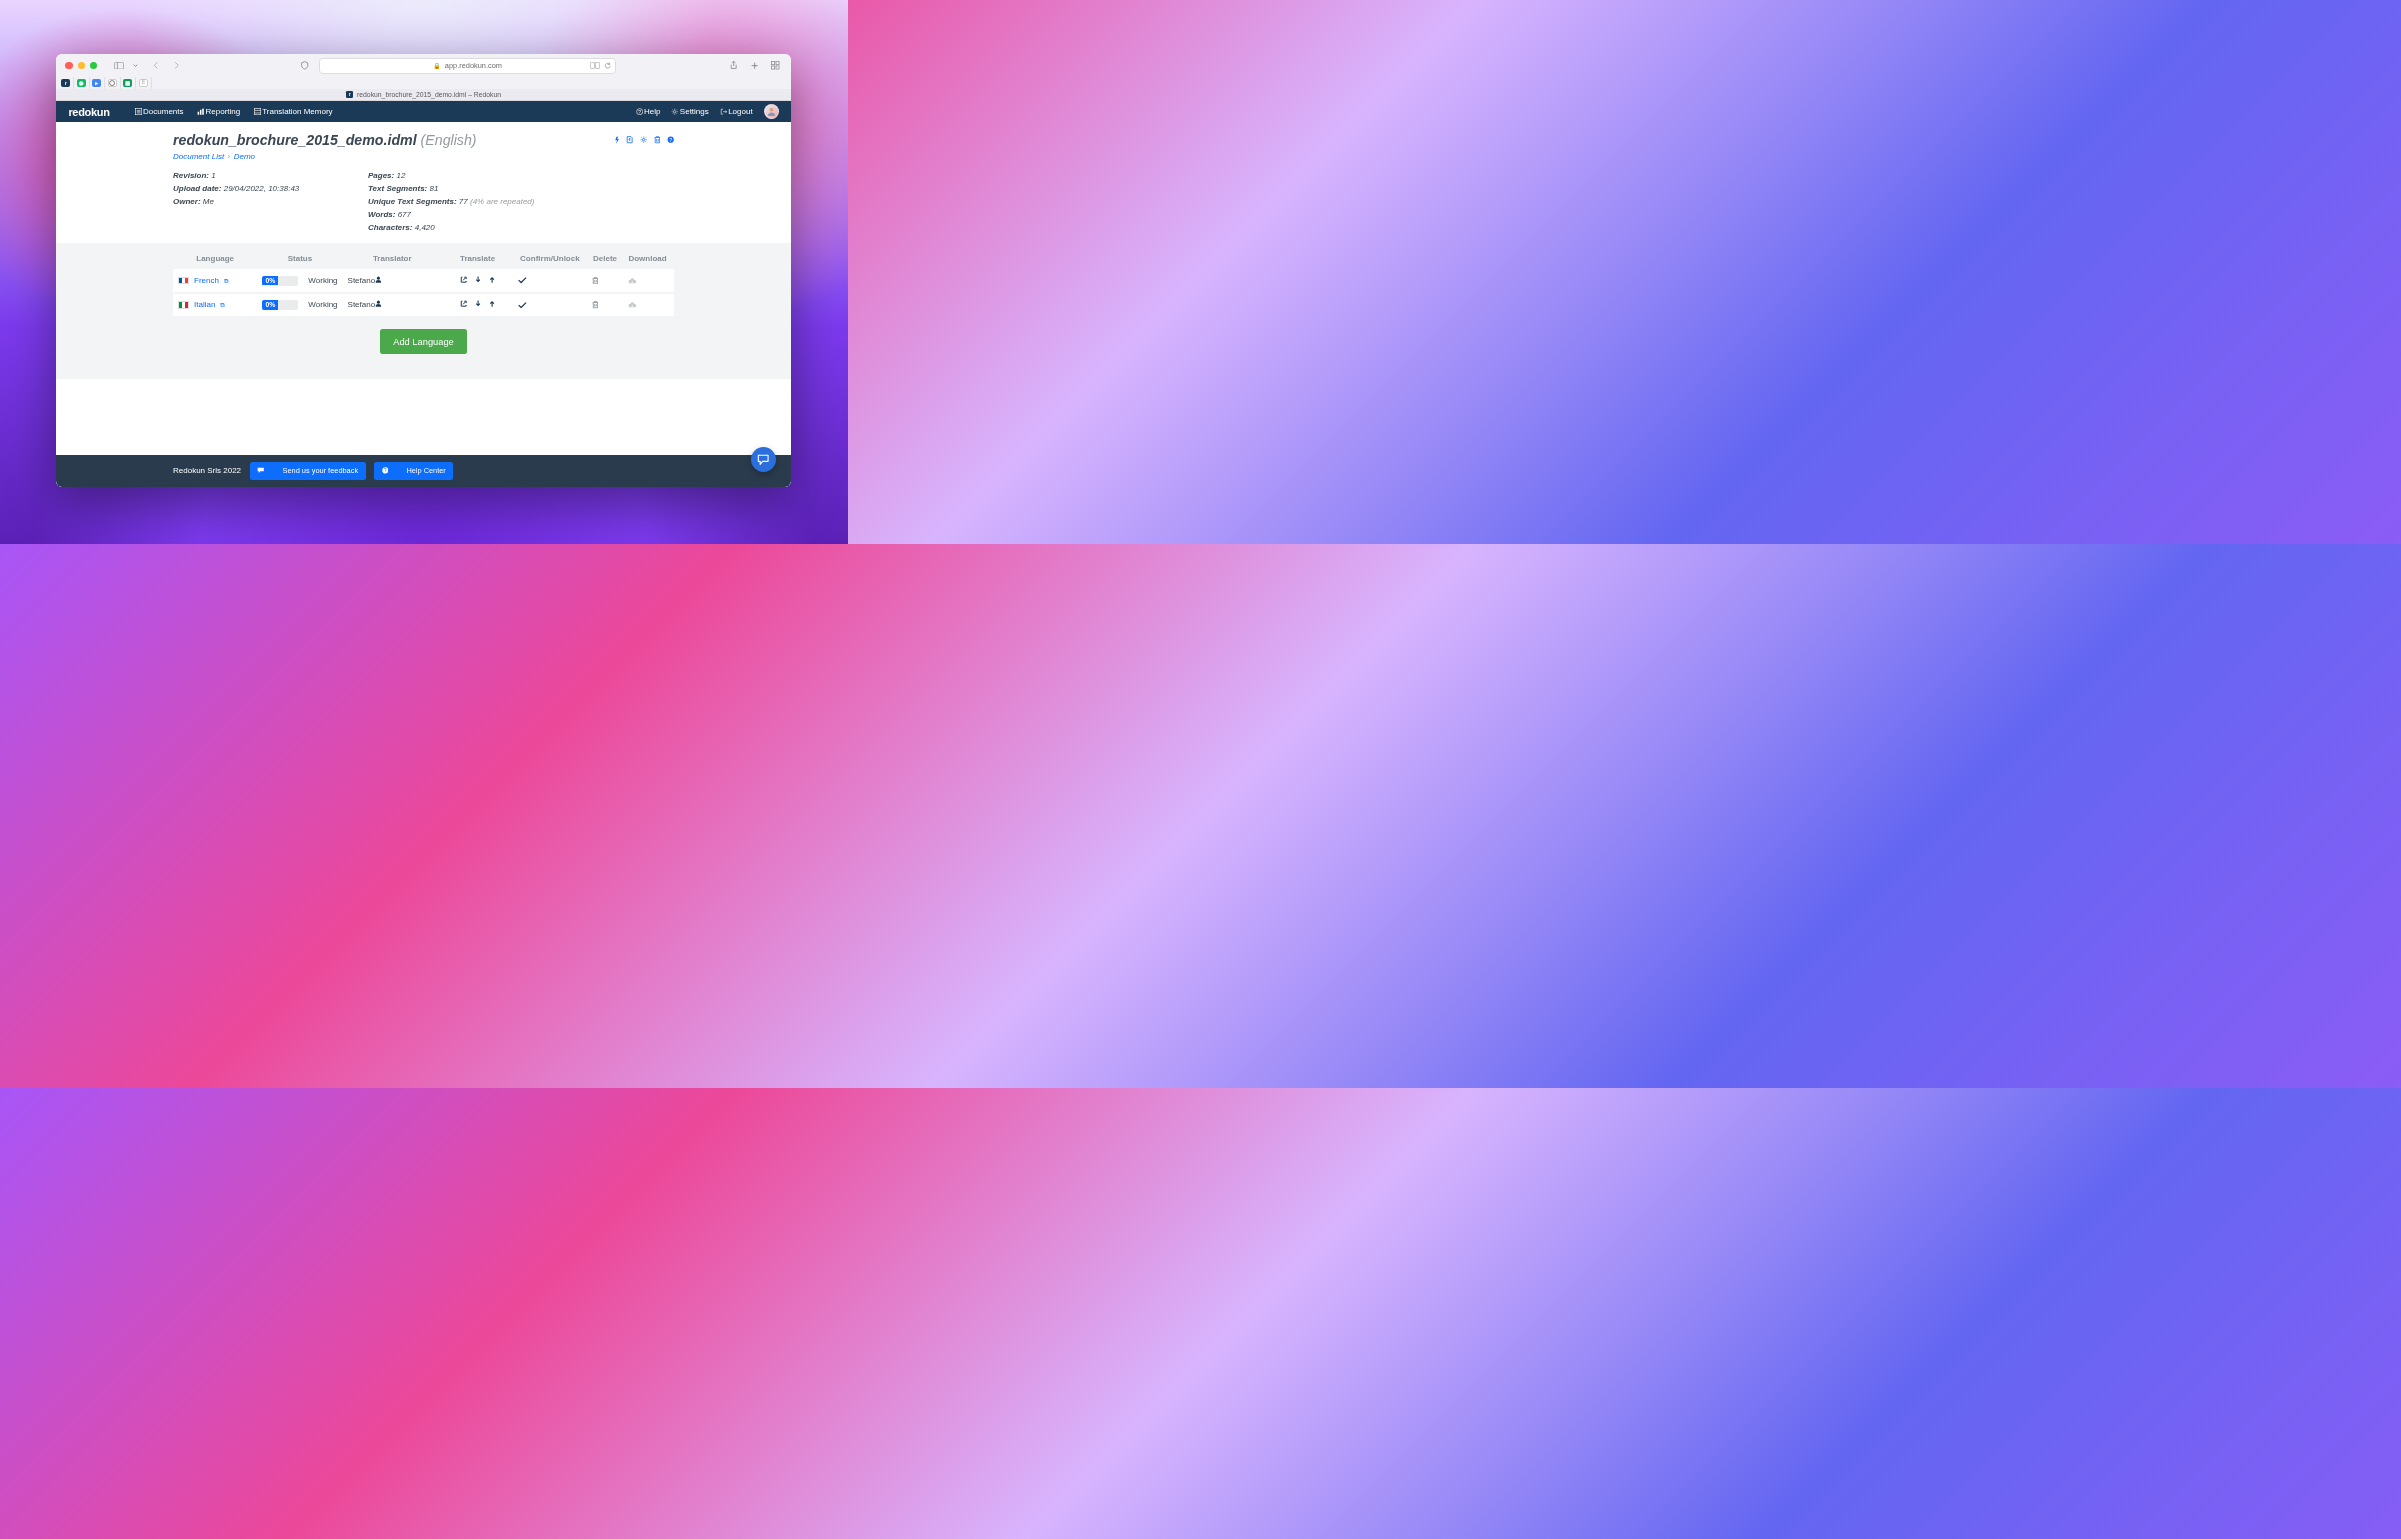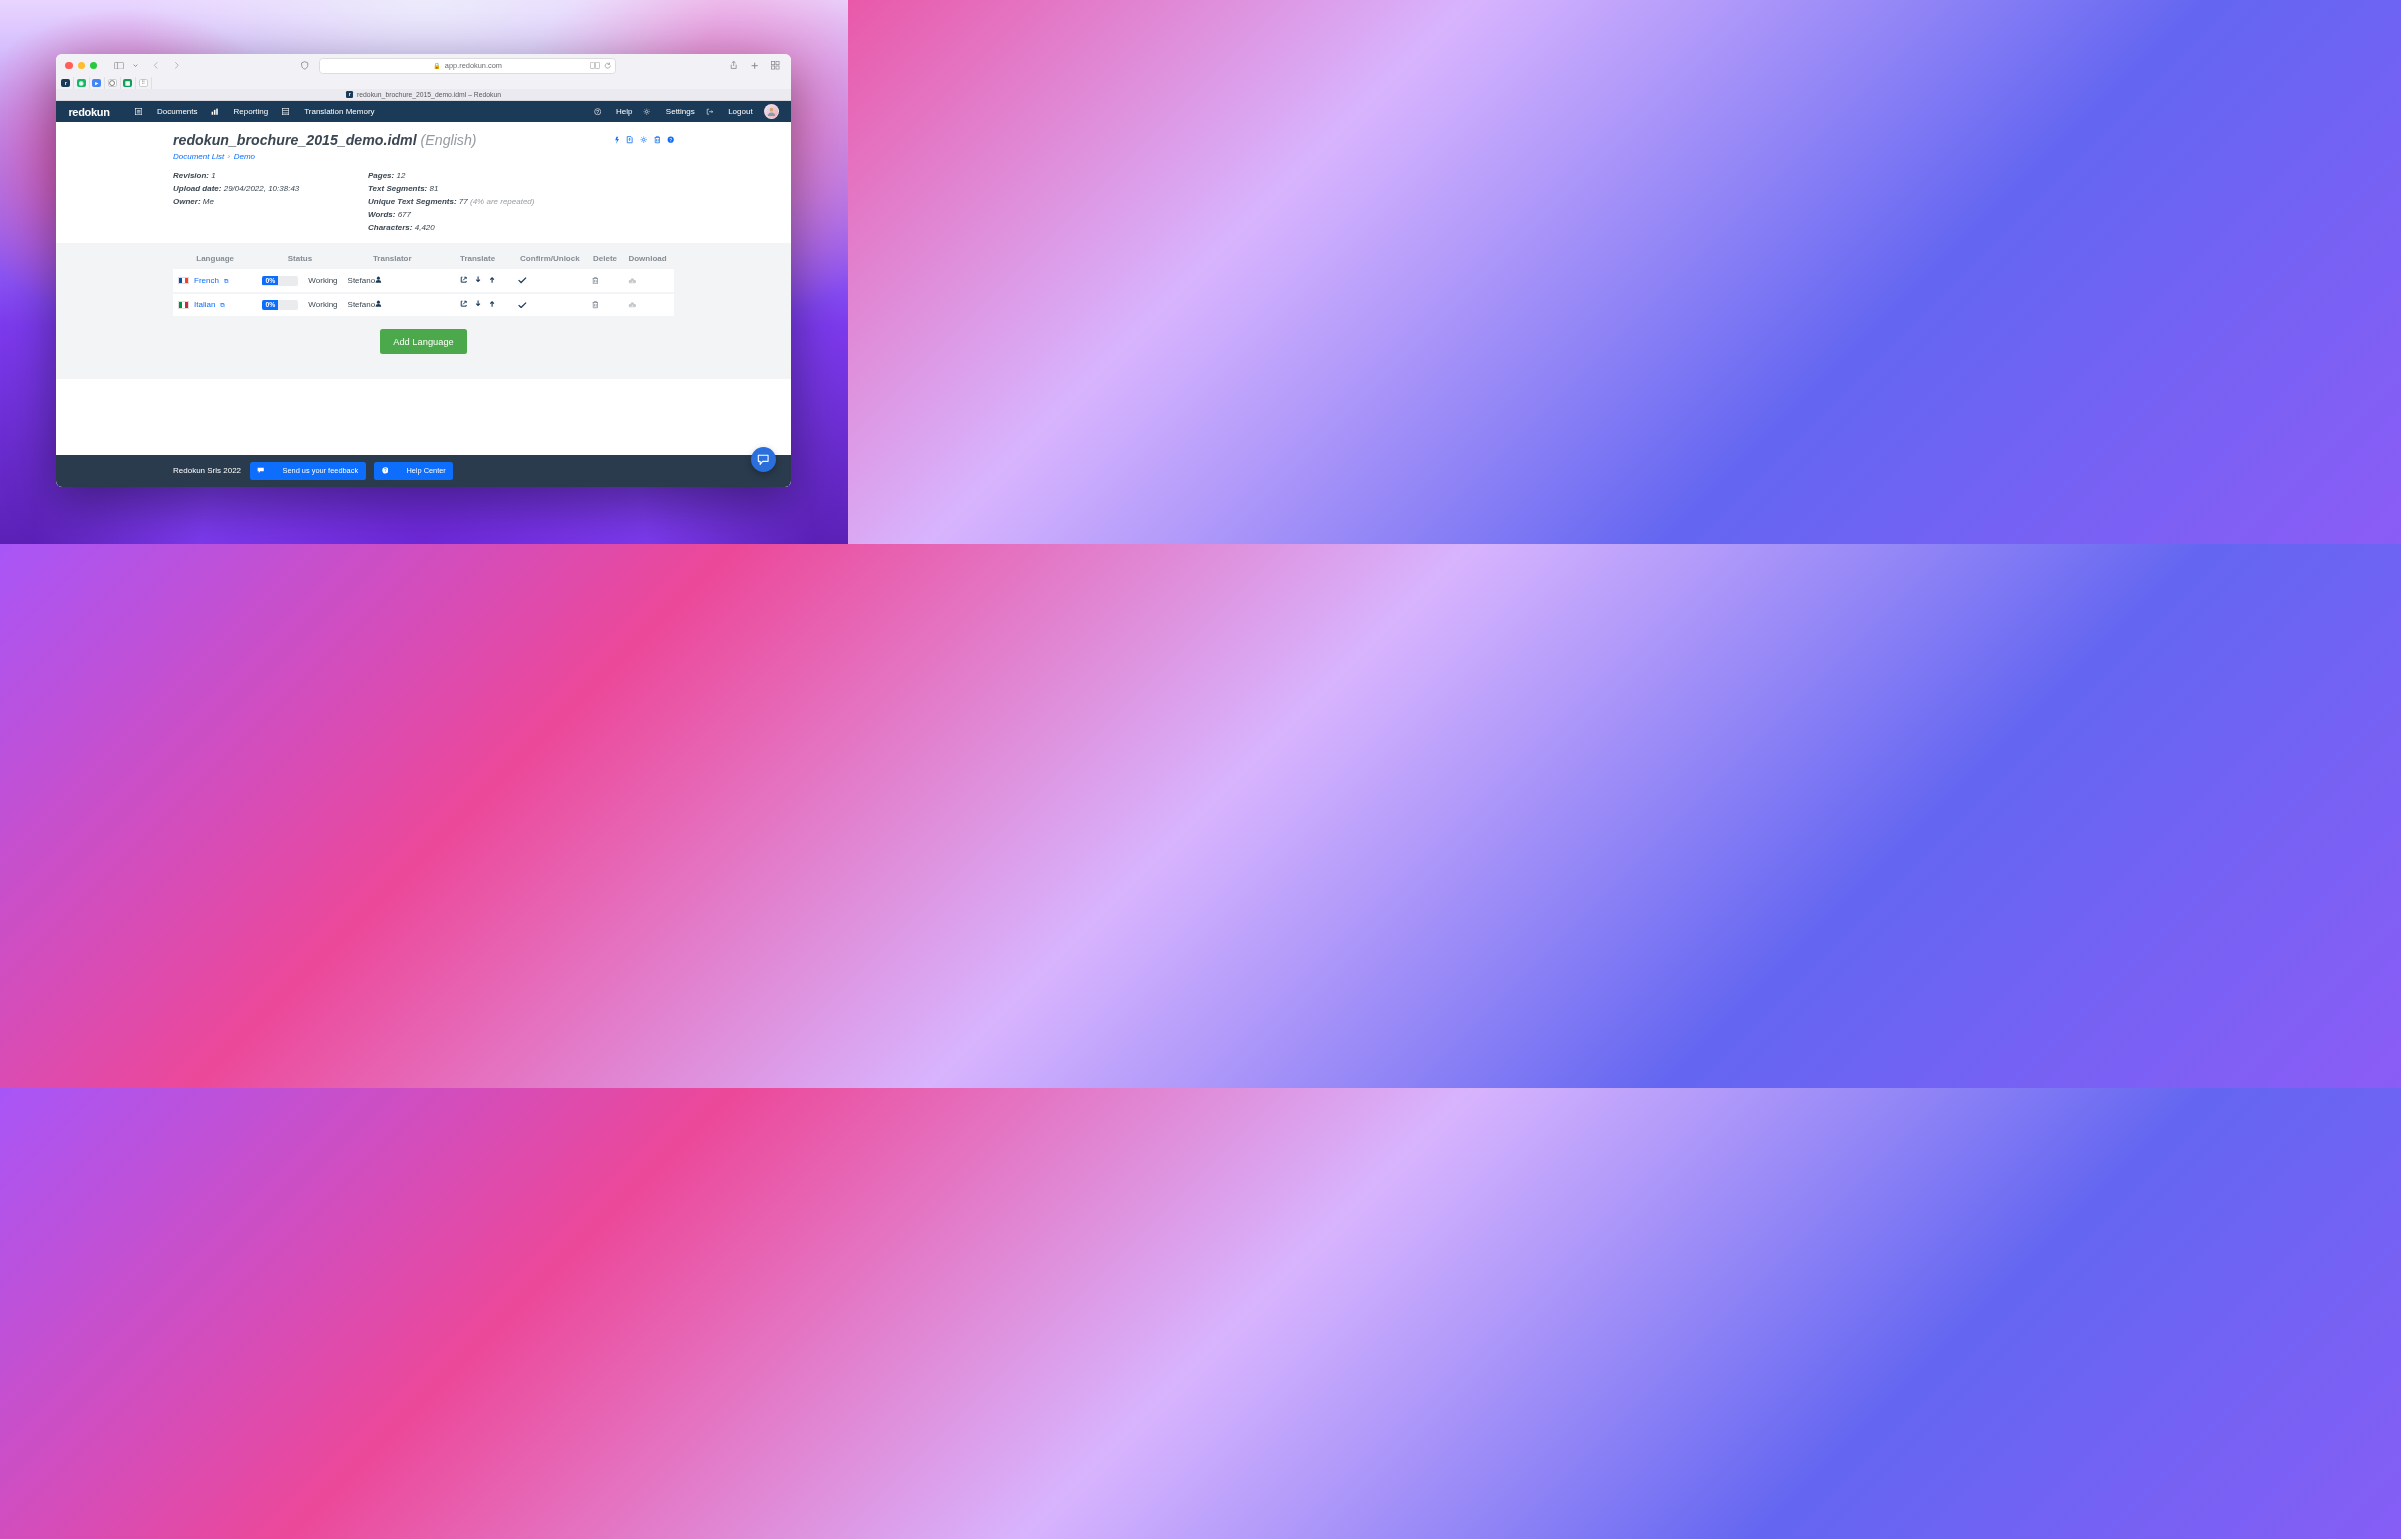--- a/index.html
+++ b/index.html
@@ -102,21 +102,21 @@
   background: #1b3a57;
   height: 21.7px;
   display: flex;
   align-items: center;
   padding: 0 12.4px;
   color: #fff;
   font-size: 8px;
 }
 .brand { font-weight: 700; font-size: 11px; margin-right: 25px; letter-spacing: -0.3px; }
 .nav-links { display: flex; gap: 13.6px; }
-.nav-link { display: flex; align-items: center; gap: 15px; cursor: pointer; }
+.nav-link { display: flex; align-items: center; gap: 1px; cursor: pointer; }
 .nav-right { margin-left: auto; display: flex; align-items: center; gap: 11px; }
 .avatar { width: 15px; height: 15px; border-radius: 50%; background: linear-gradient(135deg,#dbeafe,#fca5a5); border: 0.6px solid rgba(255,255,255,0.4); display:flex;align-items:center;justify-content:center;overflow:hidden;}
 .avatar svg{width:11px;height:11px;}
 .page-body { flex: 1; overflow: auto; }
 .page-header {
   padding: 10px 0 11px;
   max-width: 501px;
   margin: 0 auto;
   font-style: italic;
 }

